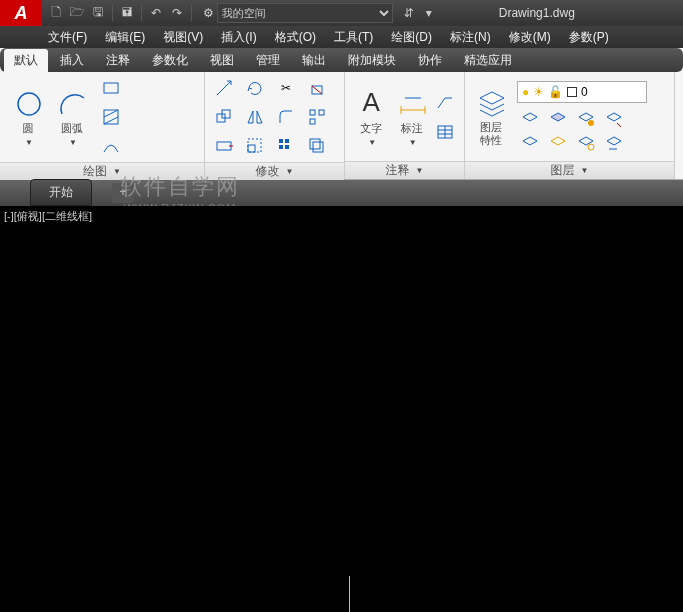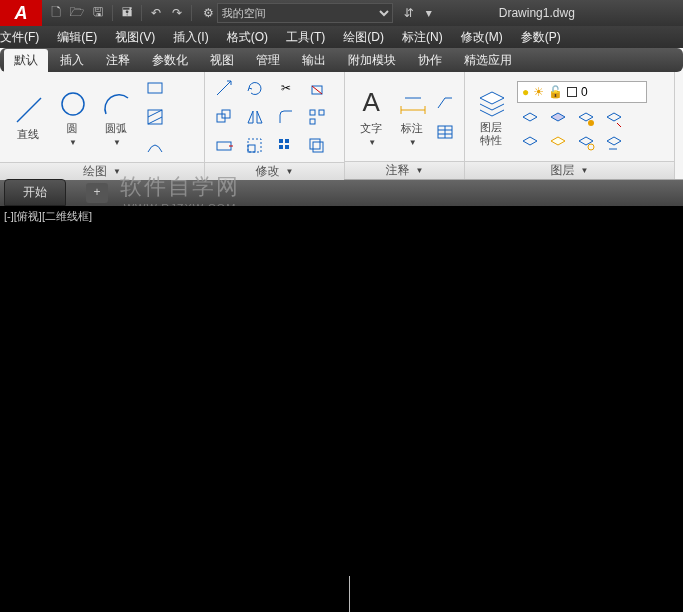--- a/index.html
+++ b/index.html
@@ -7,39 +7,39 @@
 .titlebar { height:26px; background:linear-gradient(#4a4a4a,#333); display:flex; align-items:center; color:#ccc; }
 .logo { width:42px; height:26px; background:#c00; display:flex; align-items:center; justify-content:center; }
 .logo-a { color:#fff; font-size:18px; font-weight:bold; font-style:italic; }
 .qat { display:flex; align-items:center; gap:1px; margin-left:4px; }
 .qat-btn { width:20px; height:20px; display:flex; align-items:center; justify-content:center; color:#ccc; cursor:pointer; }
 .qat-sep { width:1px; height:16px; background:#555; margin:0 3px; }
 .workspace { margin-left:8px; display:flex; align-items:center; }
 .workspace select { height:20px; background:#3a3a3a; color:#ccc; border:1px solid #555; width:176px; font-size:11px; }
 .ws-icon { color:#ccc; margin-right:3px; }
 .doctitle { flex:1; text-align:left; color:#ddd; font-size:12px; margin-left:60px; }
-.menubar { height:22px; background:linear-gradient(#3f3f3f,#2f2f2f); display:flex; align-items:center; gap:18px; color:#eee; }
+.menubar { height:22px; background:linear-gradient(#3f3f3f,#2f2f2f); display:flex; align-items:center; padding-left:48px; gap:18px; color:#eee; }
 .menubar span { cursor:pointer; font-size:12px; }
 .ribbon { background:linear-gradient(#f8f8f8,#e8e8e8); }
 .ribbon-tabs { height:24px; background:linear-gradient(#585858,#3a3a3a); display:flex; align-items:flex-end; padding-left:4px; gap:2px;border-radius:6px; }
 .ribbon-tab { padding:3px 10px; color:#eee; cursor:pointer; font-size:12px; }
 .ribbon-tab.active { background:#f5f5f5; color:#333; border-radius:3px 3px 0 0; }
 .ribbon-content { height:108px; display:flex; border-bottom:1px solid #aaa; background:#f5f5f5; }
 .panel { border-right:1px solid #ccc; display:flex; flex-direction:column; }
 .panel-body { flex:1; display:flex; align-items:center; padding:3px 6px; }
 .panel-title { height:18px; background:linear-gradient(#eee,#ddd); border-top:1px solid #ccc; text-align:center; font-size:11px; color:#555; display:flex; align-items:center; justify-content:center; gap:4px; }
 .big-btn { display:flex; flex-direction:column; align-items:center; width:44px; cursor:pointer; gap:2px; }
 .big-ico { width:32px; height:32px; border:1px solid transparent; }
 .lbl { font-size:11px; color:#444; }
 .grid2 { display:grid; grid-template-columns:repeat(3,26px); grid-auto-rows:26px; gap:3px; margin-left:4px; }
 .sml { width:26px; height:26px; display:flex; align-items:center; justify-content:center; cursor:pointer; }
 .grid-mod { display:grid; grid-template-columns:repeat(4,28px); grid-auto-rows:26px; gap:3px; }
 .layer-dd { height:22px; border:1px solid #aaa; background:#fff; display:flex; align-items:center; width:130px; padding:0 4px; gap:4px; margin-bottom:4px; }
 .layer-icons { display:grid; grid-template-columns:repeat(4,26px); grid-auto-rows:22px; gap:2px; }
-.doctabs { height:26px; background:linear-gradient(#666,#444); display:flex; align-items:flex-end; padding-left:4px; gap:20px; }
+.doctabs { height:26px; background:linear-gradient(#666,#444); display:flex; align-items:flex-end; padding-left:30px; gap:20px; }
 .doctab { padding:4px 18px; background:linear-gradient(#555,#333); color:#ddd; border-radius:4px 4px 0 0; border:1px solid #222; cursor:pointer; position:relative; font-size:12px; }
 .doctab.active { background:linear-gradient(#777,#555); }
 .doc-add { width:22px; height:20px; background:#555; color:#ccc; border-radius:3px; text-align:center; line-height:18px; cursor:pointer; margin-bottom:3px; }
 .watermark { position:absolute; left:120px; top:172px; color:#888; opacity:0.8; pointer-events:none; display:flex; flex-direction:column; align-items:center; }
 .wm1 { font-size:22px; font-weight:normal; color:#999; letter-spacing:2px; }
 .wm2 { font-size:11px; color:#888; letter-spacing:1px; }
 .viewport { position:relative; width:683px; height:406px; background:#000; }
 .vp-label { color:#ccc; font-size:11px; padding:3px 4px; }
 .crosshair-v { position:absolute; left:349px; top:370px; width:1px; height:255px; background:#bbb; }
 .arrow-dn { font-size:8px; color:#444; margin-left:2px; }
@@ -99,26 +99,20 @@
     <div class="ribbon-tab">附加模块</div>
     <div class="ribbon-tab">协作</div>
     <div class="ribbon-tab">精选应用</div>
   </div>
   <div class="ribbon-content">
 
     <div class="panel" style="width:205px">
       <div class="panel-body">
         <div class="big-btn">
           <svg class="big-ico">
-              <line x1="4" y1="28" x2="28" y2="4" stroke="#1060c0" stroke-width="1.5"></line>
-            </svg>
-          <span class="lbl">直线</span>
-        </div>
-        <div class="big-btn">
-          <svg class="big-ico">
               <circle cx="16" cy="16" r="11" fill="none" stroke="#1060c0" stroke-width="1.5"></circle>
             </svg>
           <span class="lbl">圆</span>
             <span class="arrow-dn">▼</span>
         </div>
         <div class="big-btn">
           <svg class="big-ico">
               <path d="M5 26 A14 14 0 0 1 27 10" fill="none" stroke="#1060c0" stroke-width="1.5"></path>
             </svg>
           <span class="lbl">圆弧</span>

